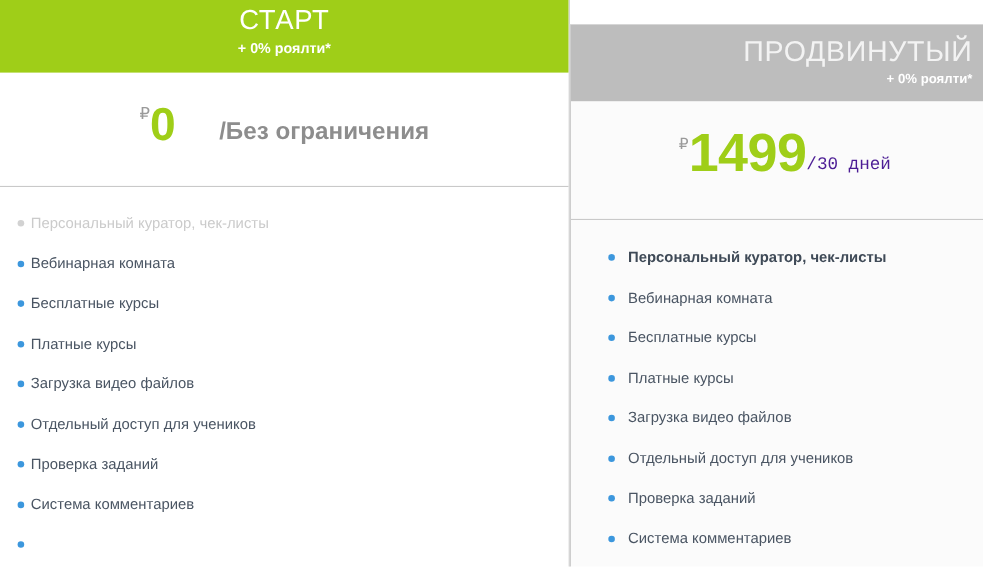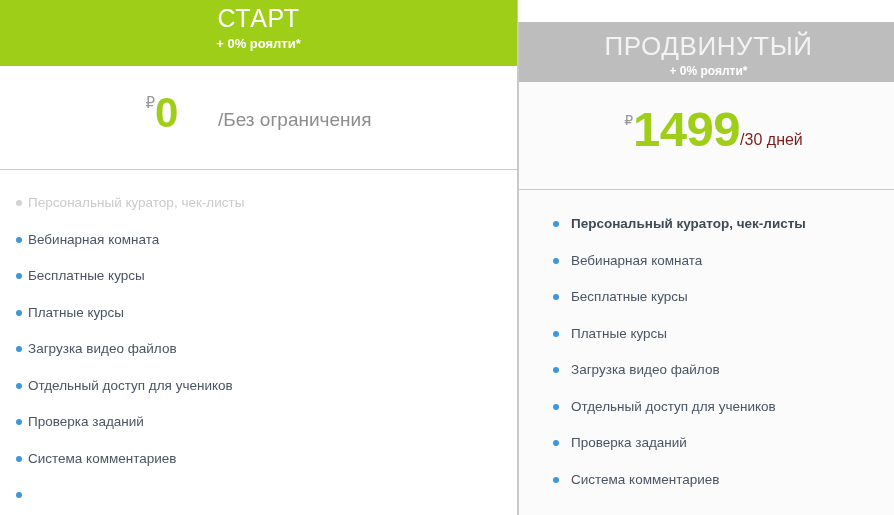--- a/index.html
+++ b/index.html
@@ -81,23 +81,23 @@
     font-weight: 400;
   }
   .card-start .amount {
     font-size: 42px;
     line-height: 42px;
     font-weight: 700;
     color: #9fce18;
     letter-spacing: -0.5px;
   }
   .card-start .period {
-    font-size: 19px;
+    font-size: 22px;
     color: #8d8d8d;
-    font-weight: 400;
+    font-weight: 700;
     position: relative;
     top: -1px;
     margin-left: 40px;
   }
 
   .card-start .features {
     list-style: none;
     margin: 0;
     padding: 24px 0 0 0;
   }
@@ -129,24 +129,24 @@
     left: 518px;
     top: 22px;
     width: 376px;
     height: 493px;
     background: #fbfbfb;
     box-sizing: border-box;
     border-left: 1px solid #c9c9c9;
     overflow: hidden;
   }
   .card-adv .hdr {
-    height: 60px;
+    height: 70px;
     background: #bdbdbd;
     color: #ffffff;
-    text-align: center;
+    text-align: right;
     box-sizing: border-box;
     padding: 8px 10px 0 14px;
   }
   .card-adv .hdr .plan-title {
     font-size: 26px;
     line-height: 32px;
     letter-spacing: 0.6px;
     font-weight: 400;
     color: #f3f3f3;
   }
@@ -183,24 +183,25 @@
   }
   .card-adv .amount {
     font-size: 49px;
     line-height: 40px;
     font-weight: 700;
     color: #9fce18;
     letter-spacing: -0.5px;
   }
   .card-adv .period {
     font-size: 16px;
-    color: #7f1d1d;
+    color: #4c1d95;
     font-weight: 400;
     position: relative;
     top: -1px;
+    font-family: Liberation Mono, monospace;
   }
 
   .card-adv .features {
     list-style: none;
     margin: 0;
     padding: 25px 0 0 0;
   }
   .card-adv .features li {
     position: relative;
     padding: 0 20px 0 52px;

